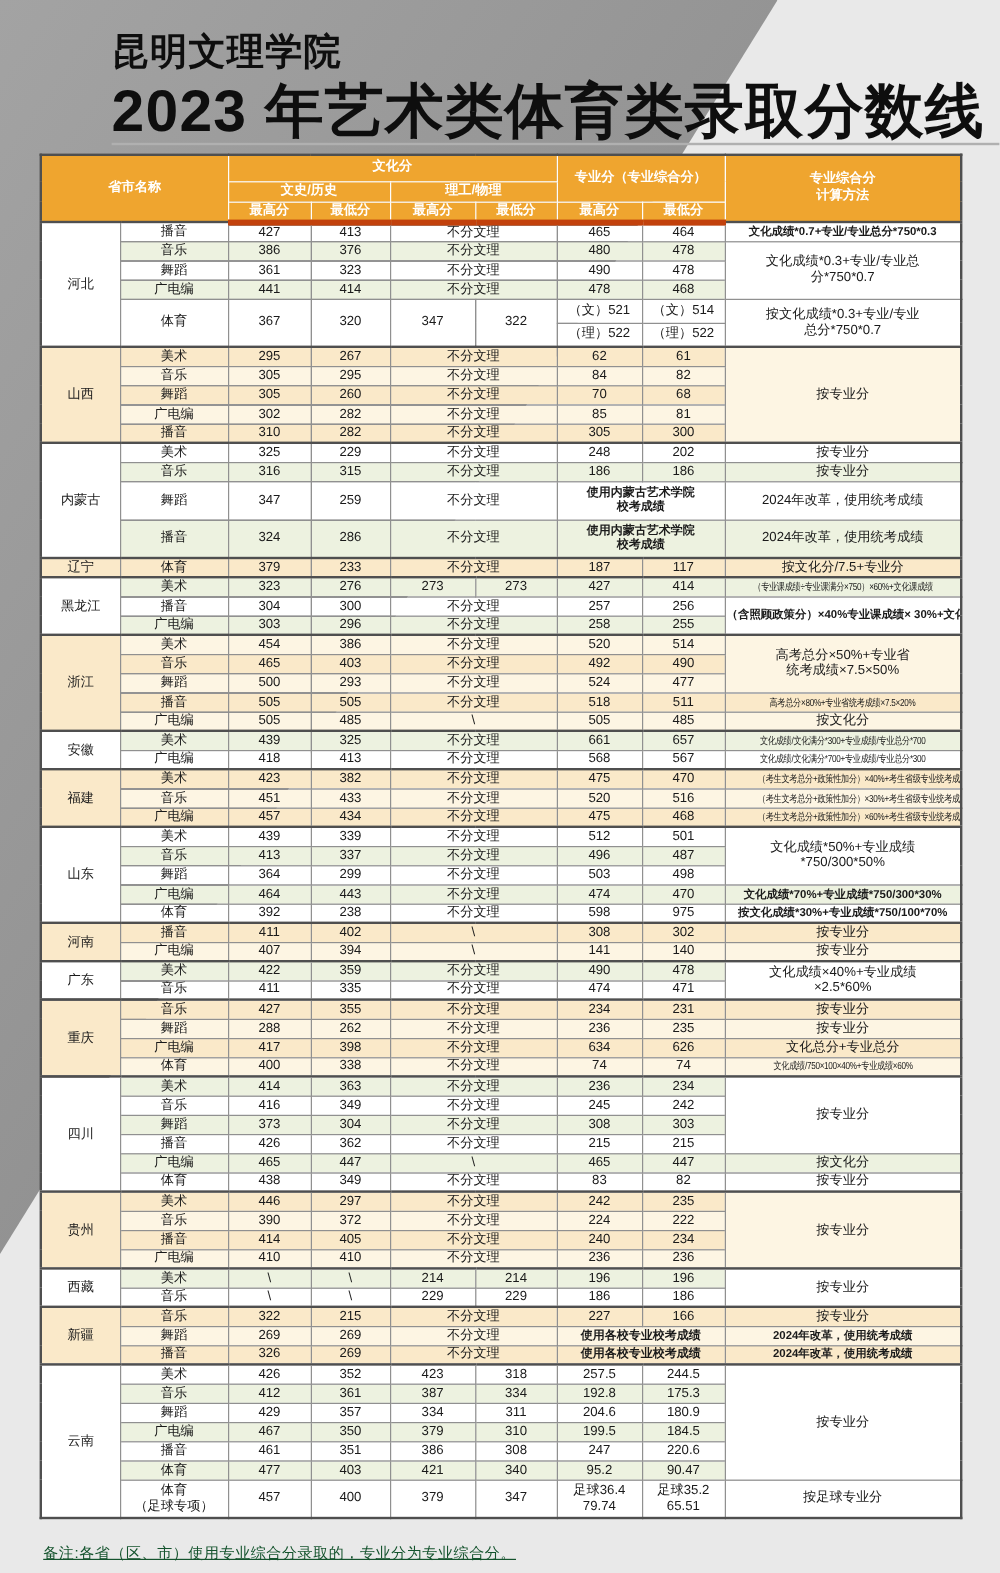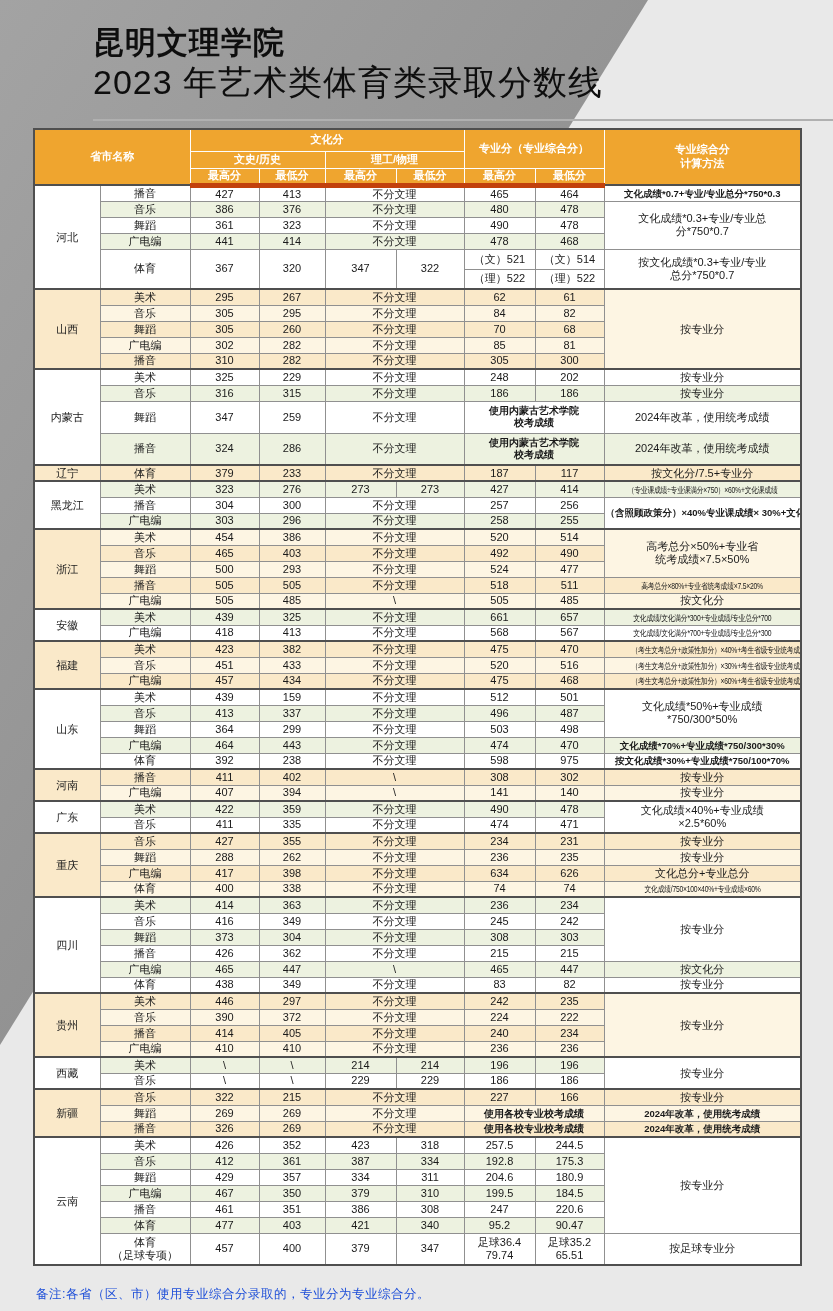--- a/index.html
+++ b/index.html
@@ -14,21 +14,21 @@
     clip-path:polygon(0 0,100% 0,0 100%);
     z-index:0;
   }
   .title-block{position:absolute;top:0;left:0;right:0;height:128px;z-index:2;margin-left:38px;}
   .title-line1{
     position:absolute;top:22px;left:55px;
     font-size:31px;font-weight:bold;color:#0e0e0e;letter-spacing:1px;
   }
   .title-line2{
     position:absolute;top:60px;left:55px;
-    font-size:34px;font-weight:normal;color:#0e0e0e;letter-spacing:1px;
+    font-size:49px;font-weight:bold;color:#0e0e0e;letter-spacing:1px;
   }
   .title-rule{
     position:absolute;top:119px;left:55px;right:0;height:2px;
     background:#b0b0b0;
   }
   .table-wrap{position:absolute;top:128px;left:33px;z-index:3;}
   table{
     border-collapse:collapse;table-layout:fixed;width:767px;
     border:2px solid #4f4f4f;
   }
@@ -52,21 +52,21 @@
   td span{white-space:pre-line;display:inline-block;}
   .bg-w{background:#ffffff;}
   .bg-g{background:#edf2e0;}
   .bg-c{background:#fae9c9;}
   .bg-cl{background:#fdf5e3;}
   td.sz-s span{white-space:nowrap;font-size:9.5px;font-weight:bold;}
   td.sz-m span{font-size:10px;font-weight:bold;}
   td.sz-xs span{white-space:nowrap;font-size:8.5px;letter-spacing:-0.3px;transform:scaleX(0.8);transform-origin:center;}
   .footnote{
     position:absolute;top:1286px;left:36px;z-index:3;
-    font-size:12.5px;color:#1d4ed8;letter-spacing:0.5px;
+    font-size:12.5px;color:#14532d;letter-spacing:0.5px;text-decoration:underline;
   }
 </style>
 </head>
 <body>
 
 <div class="bg-shape"></div>
 
 <div class="title-block">
   <div class="title-line1">昆明文理学院</div>
   <div class="title-line2">2023 年艺术类体育类录取分数线</div>
@@ -368,21 +368,21 @@
           <td class="bg-c"><span>434</span></td>
           <td colspan="2" class="bg-c"><span>不分文理</span></td>
           <td class="bg-c"><span>475</span></td>
           <td class="bg-c"><span>468</span></td>
           <td class="bg-c sz-xs"><span>（考生文考总分+政策性加分）×60%+考生省级专业统考成绩×2.5×40%</span></td>
         </tr>
         <tr class="group-start h-n">
           <td rowspan="5" class="bg-w"><span>山东</span></td>
           <td class="bg-w"><span>美术</span></td>
           <td class="bg-w"><span>439</span></td>
-          <td class="bg-w"><span>159</span></td>
+          <td class="bg-w"><span>339</span></td>
           <td colspan="2" class="bg-w"><span>不分文理</span></td>
           <td class="bg-w"><span>512</span></td>
           <td class="bg-w"><span>501</span></td>
           <td rowspan="3" class="bg-w"><span>文化成绩*50%+专业成绩
 *750/300*50%</span></td>
         </tr>
         <tr class="h-n">
           <td class="bg-g"><span>音乐</span></td>
           <td class="bg-g"><span>413</span></td>
           <td class="bg-g"><span>337</span></td>

